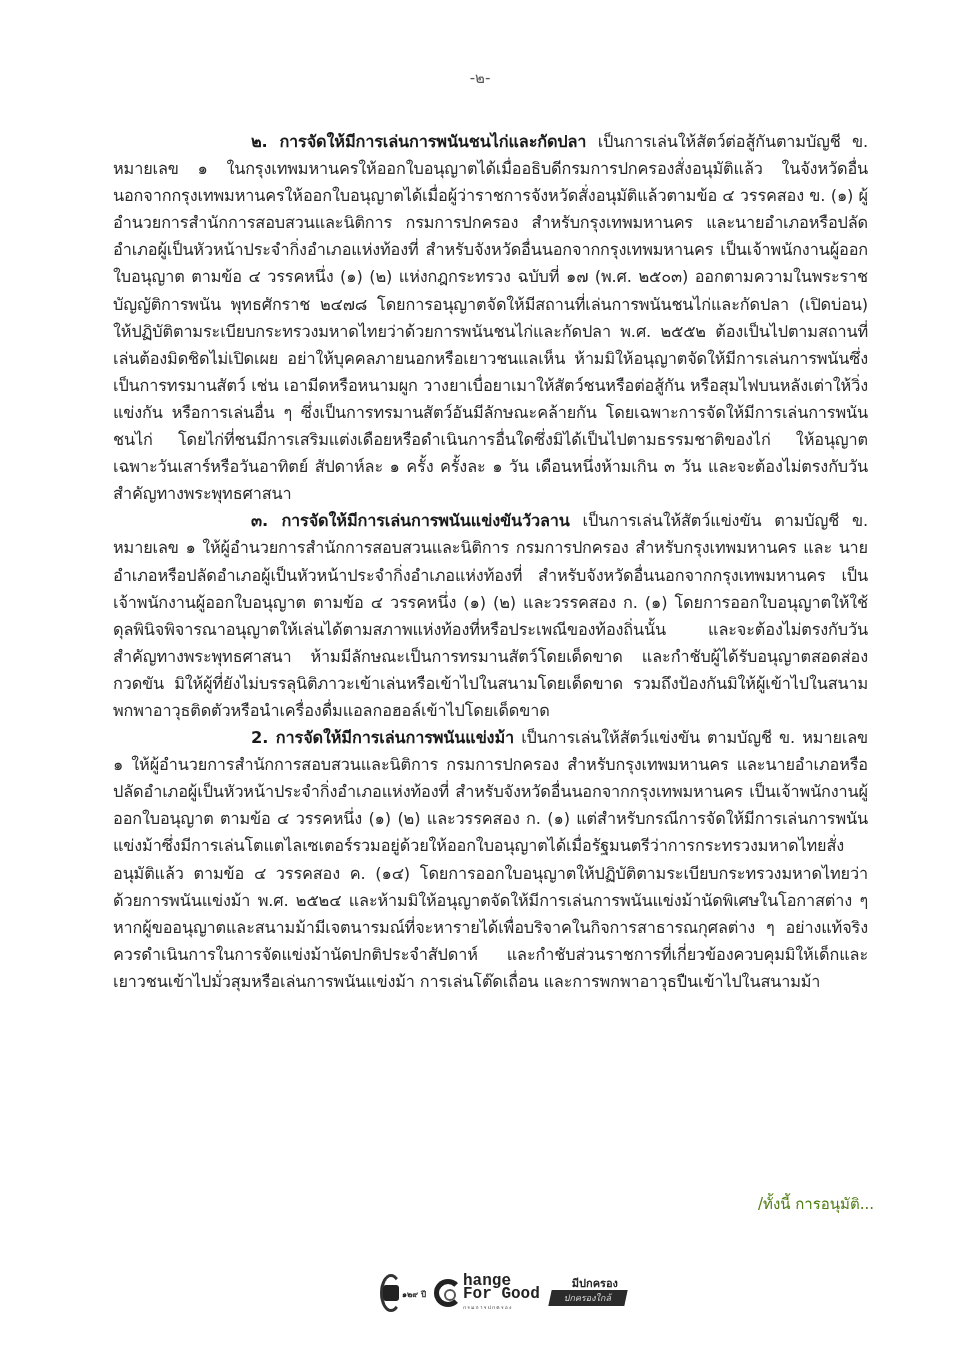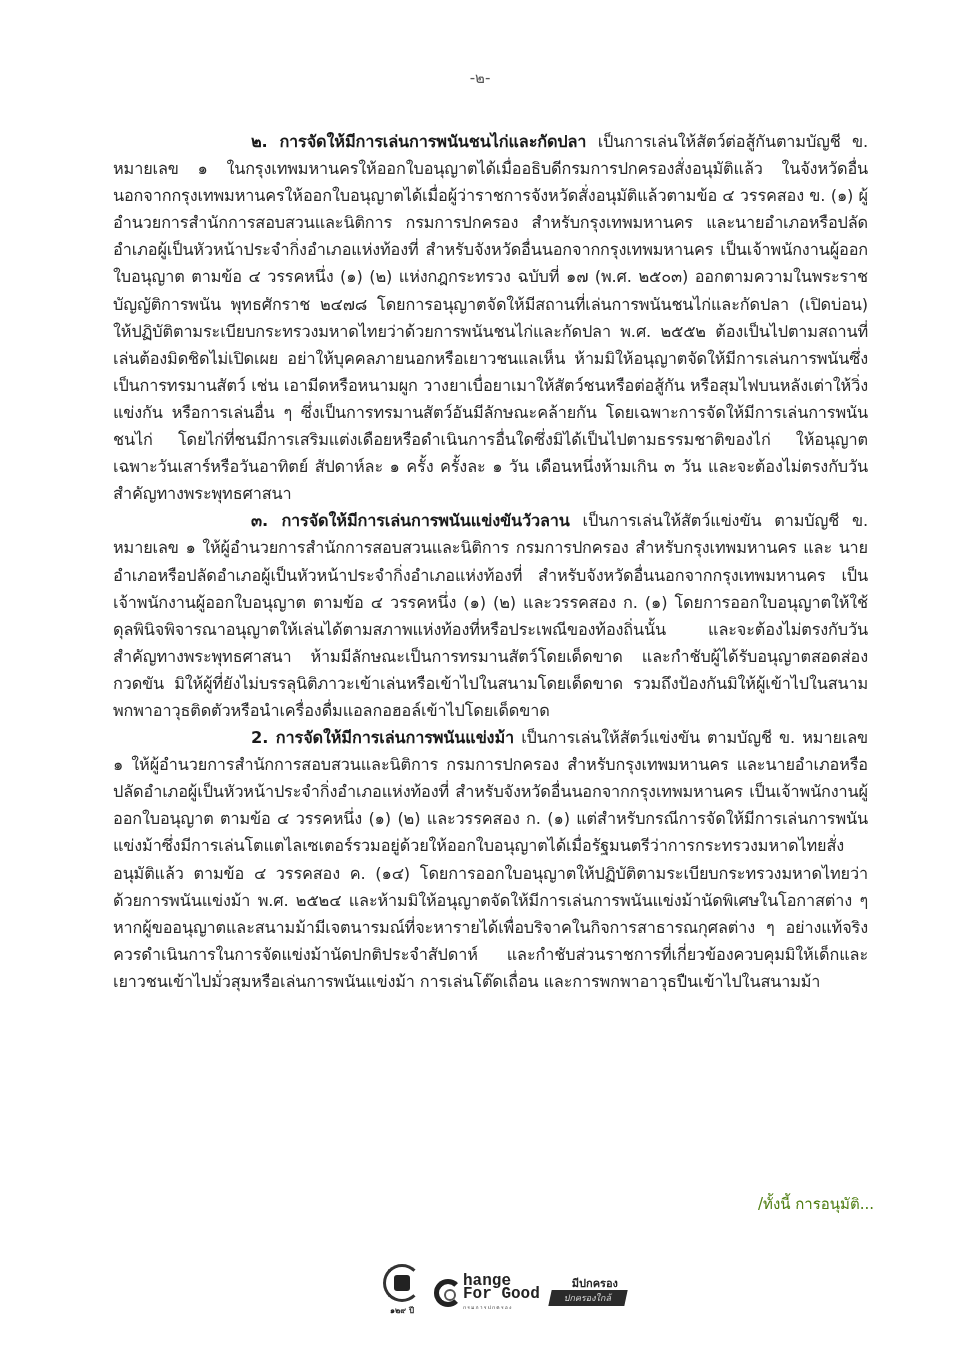--- a/index.html
+++ b/index.html
@@ -47,21 +47,21 @@
     position: absolute;
     top: 1263px;
     left: 380px;
     height: 60px;
     display: flex;
     align-items: center;
     gap: 10px;
   }
   .logo-seal {
     width: 44px; height: 58px;
-    display: flex; flex-direction: column; align-items: center;
+    display: flex; align-items: center;
   }
   .seal-ring {
     width: 38px; height: 38px; border-radius: 50%;
     border: 3px solid #333; border-right-color: transparent;
     display: flex; align-items: center; justify-content: center;
     box-sizing: border-box;
   }
   .seal-core { width: 16px; height: 16px; background: #222; border-radius: 3px; }
   .seal-text { font-size: 8px; font-weight: bold; color: #222; margin-top: 2px; white-space: nowrap; }
   .logo-cfg {

